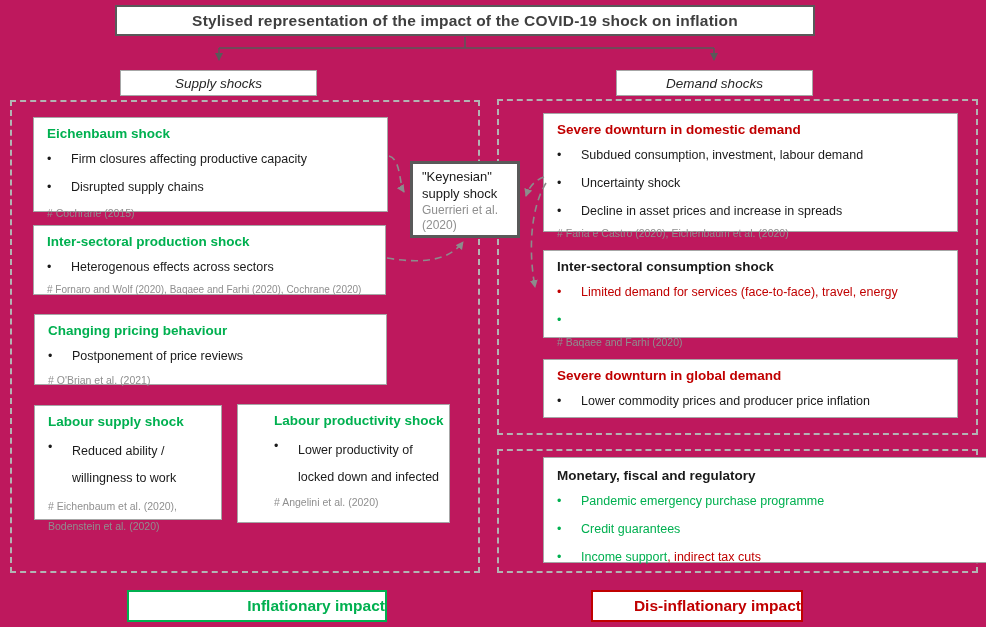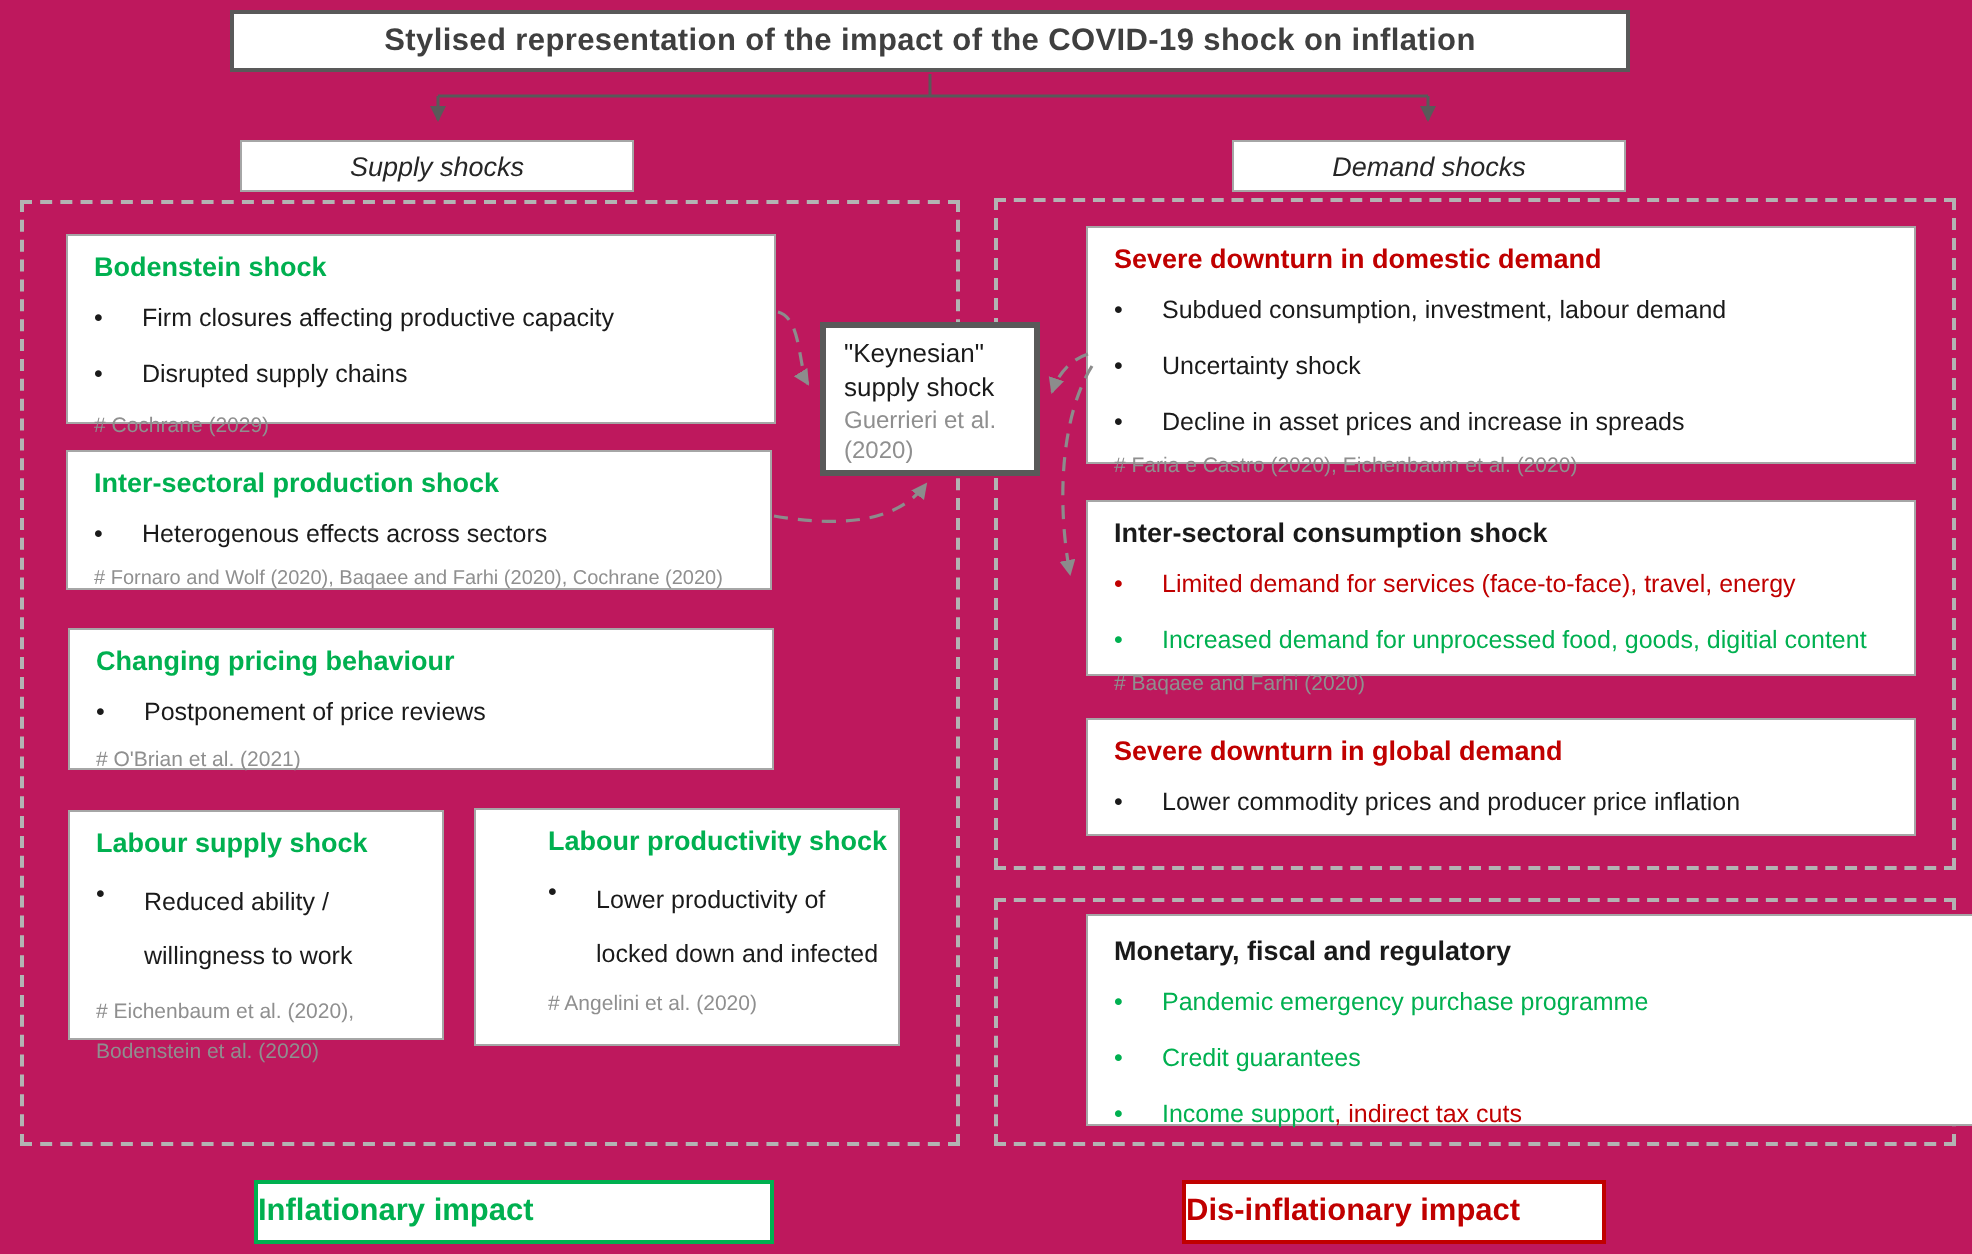--- a/index.html
+++ b/index.html
@@ -48,21 +48,21 @@
   .ref.wrap{white-space:normal;line-height:1.95;}
   
   .keynes{
     left:410px;top:161px;width:110px;height:77px;border:3px solid #595959;background:#fff;z-index:4;
     padding:5px 6px 4px 9px;
   }
   .keynes .l{font-size:13px;color:#1a1a1a;line-height:1.3;white-space:nowrap;}
   .keynes .r{font-size:12px;color:#8f8f8f;line-height:1.3;white-space:nowrap;}
   
   .impact{
-    display:flex;align-items:center;justify-content:flex-start;font-weight:bold;font-size:15.5px;z-index:2;background:#fff;
+    display:flex;align-items:center;justify-content:flex-end;font-weight:bold;font-size:15.5px;z-index:2;background:#fff;padding-left:19px;
   }
   .impact.green{left:127px;top:590px;width:260px;height:32px;border:2px solid #00B050;color:#00B050;}
   .impact.red{left:591px;top:590px;width:212px;height:32px;border:2px solid #C00000;color:#C00000;}
   svg.overlay{position:absolute;left:0;top:0;z-index:3;pointer-events:none;}
 </style>
 </head>
 <body>
 
 <div class="canvas">
 
@@ -107,30 +107,30 @@
   </svg>
 
   <div class="abs keynes">
     <div class="l">"Keynesian"</div>
     <div class="l">supply shock</div>
     <div class="r">Guerrieri et al.</div>
     <div class="r">(2020)</div>
   </div>
 
   <div class="abs box" style="left:33px;top:117px;width:355px;height:95px;">
-    <div class="bh hc-green">Bodenstein shock</div>
+    <div class="bh hc-green">Eichenbaum shock</div>
     <div class="row">
         <span class="dot">•</span>
         <span class="txt">Firm closures affecting productive capacity</span>
       </div>
     <div class="row">
         <span class="dot">•</span>
         <span class="txt">Disrupted supply chains</span>
       </div>
-    <div class="ref"># Cochrane (2029)</div>
+    <div class="ref"># Cochrane (2015)</div>
   </div>
 
   <div class="abs box" style="left:33px;top:225px;width:353px;height:70px;">
     <div class="bh hc-green">Inter-sectoral production shock</div>
     <div class="row" style="margin-bottom:7px;">
         <span class="dot">•</span>
         <span class="txt">Heterogenous effects across sectors</span>
       </div>
     <div class="ref" style="font-size:10px;"># Fornaro and Wolf (2020), Baqaee and Farhi (2020), Cochrane (2020)</div>
   </div>
@@ -180,21 +180,20 @@
   </div>
 
   <div class="abs box" style="left:543px;top:250px;width:415px;height:88px;">
     <div class="bh hc-dark">Inter-sectoral consumption shock</div>
     <div class="row t-red">
         <span class="dot">•</span>
         <span class="txt">Limited demand for services (face-to-face), travel, energy</span>
       </div>
     <div class="row t-green" style="margin-bottom:6px;">
         <span class="dot">•</span>
-        <span class="txt">Increased demand for unprocessed food, goods, digitial content</span>
       </div>
     <div class="ref"># Baqaee and Farhi (2020)</div>
   </div>
 
   <div class="abs box" style="left:543px;top:359px;width:415px;height:59px;">
     <div class="bh hc-red">Severe downturn in global demand</div>
     <div class="row">
         <span class="dot">•</span>
         <span class="txt">Lower commodity prices and producer price inflation</span>
       </div>

